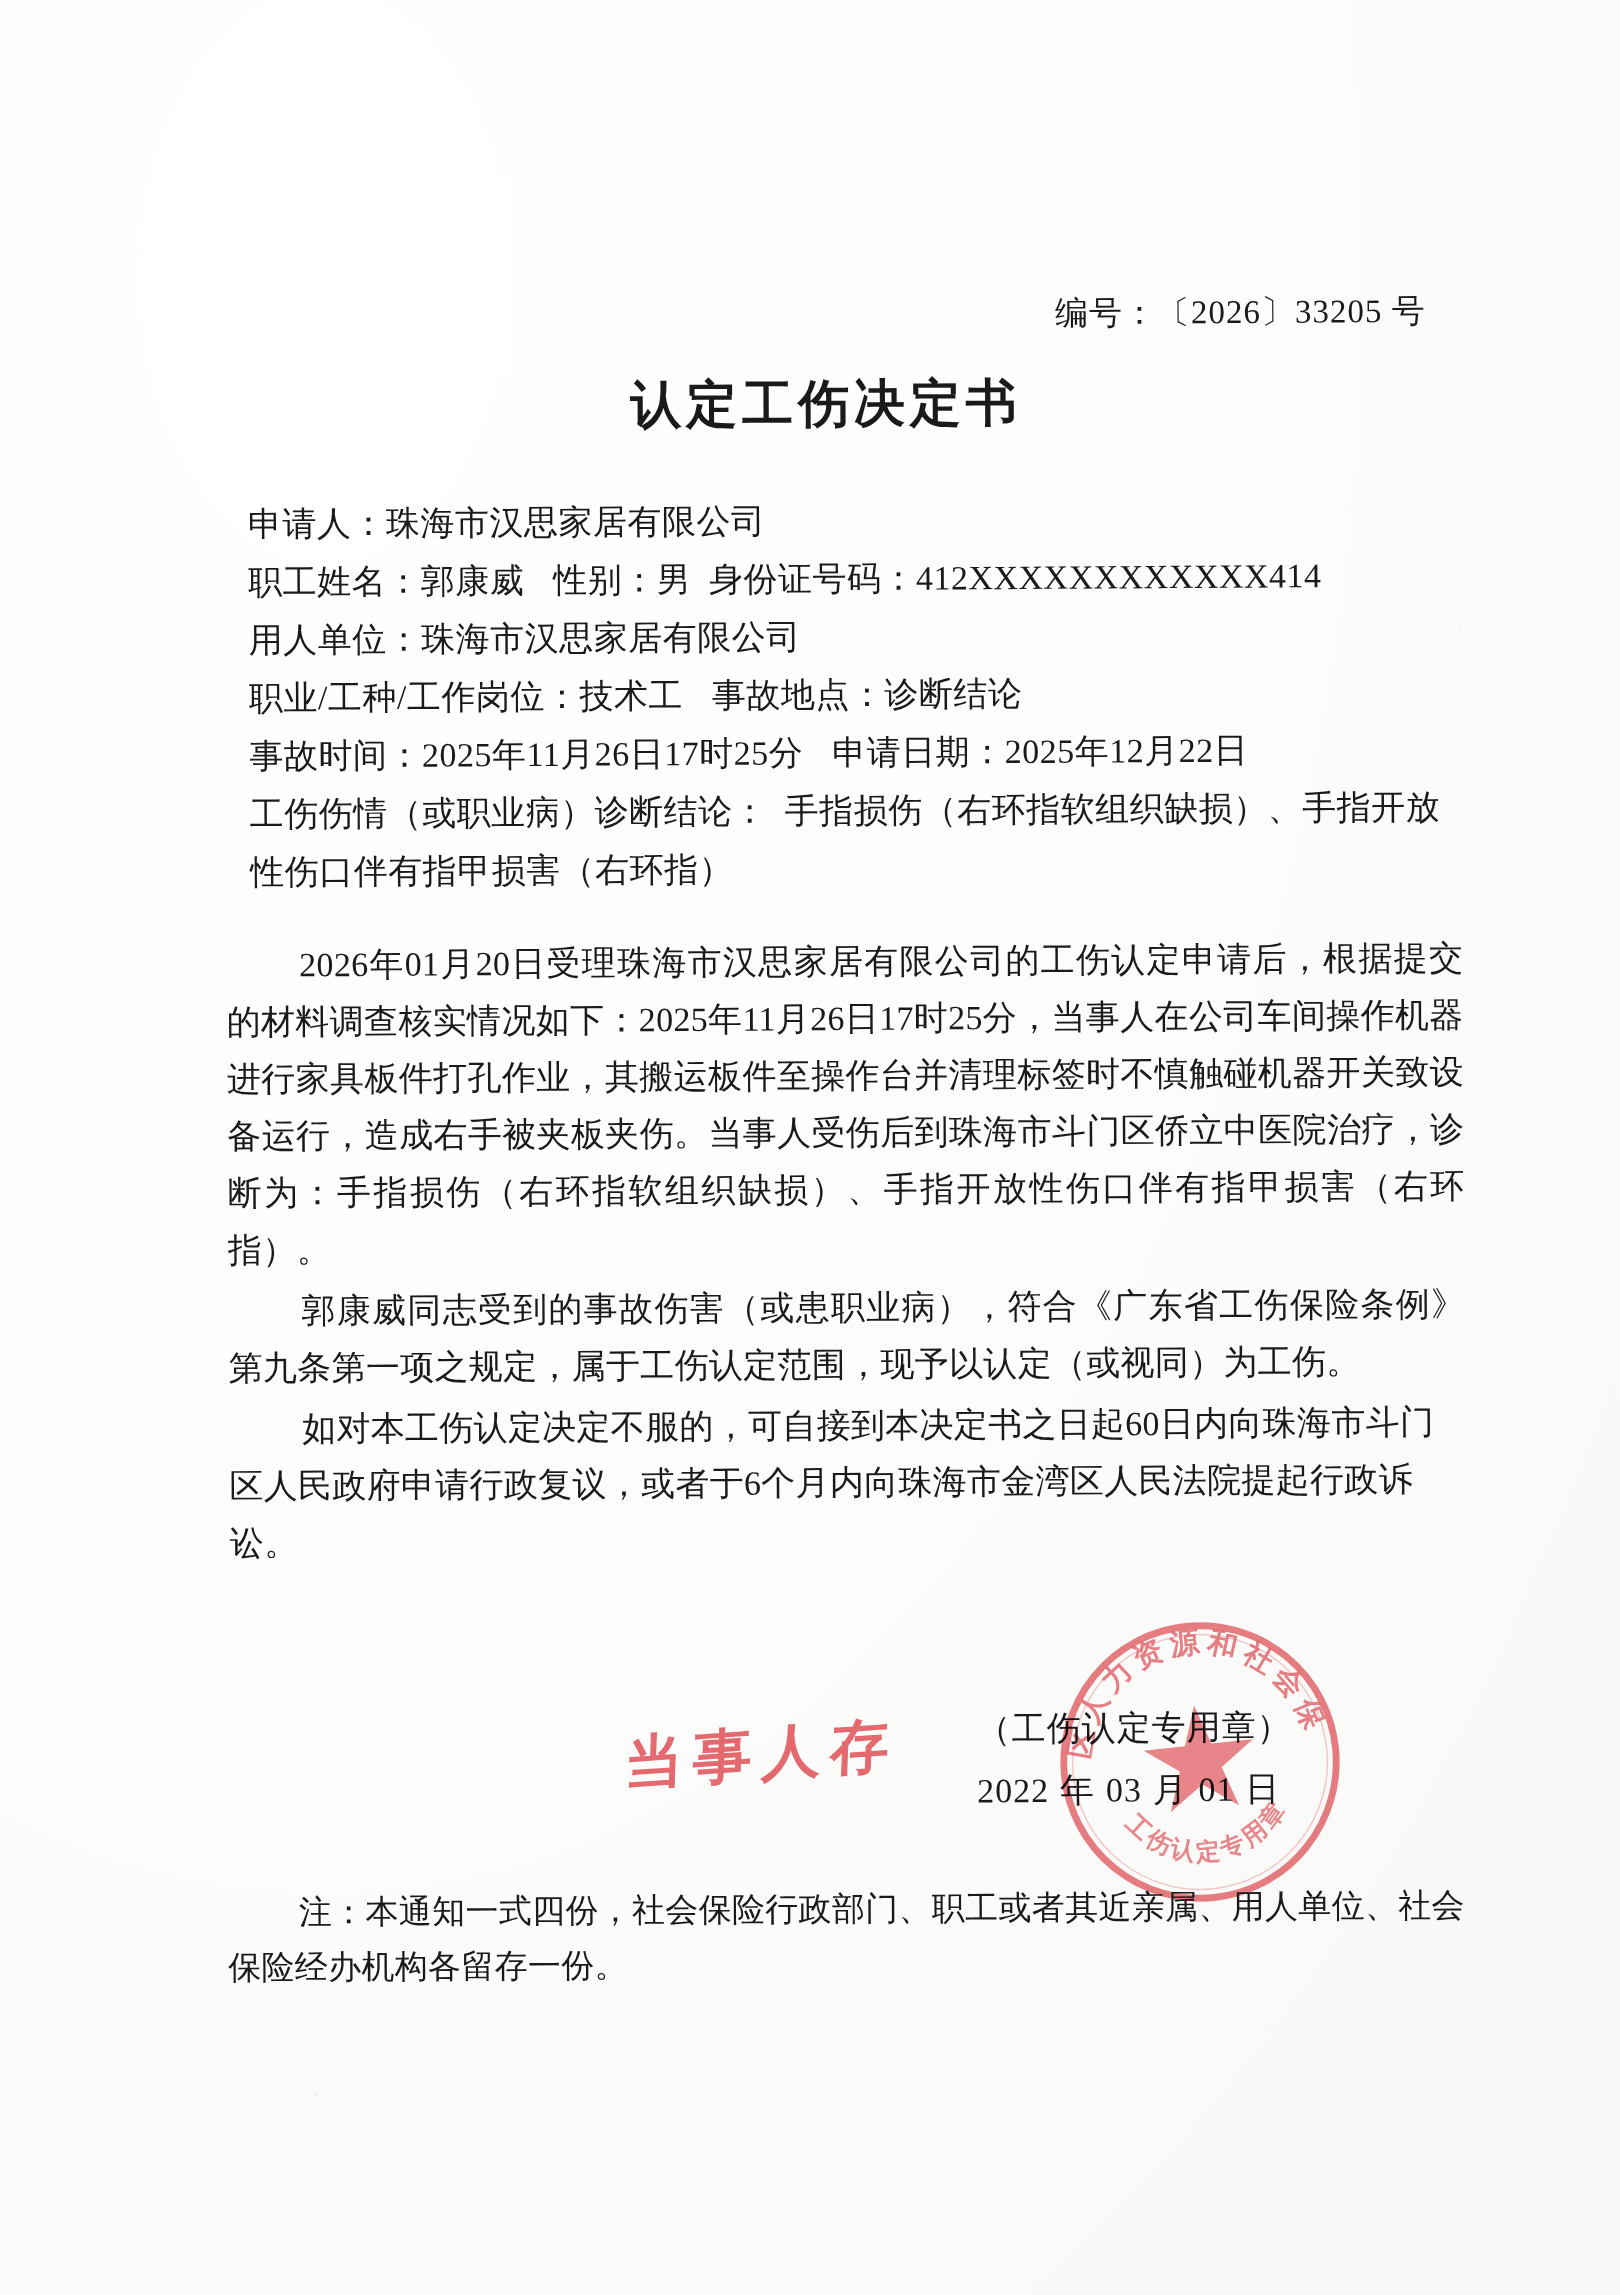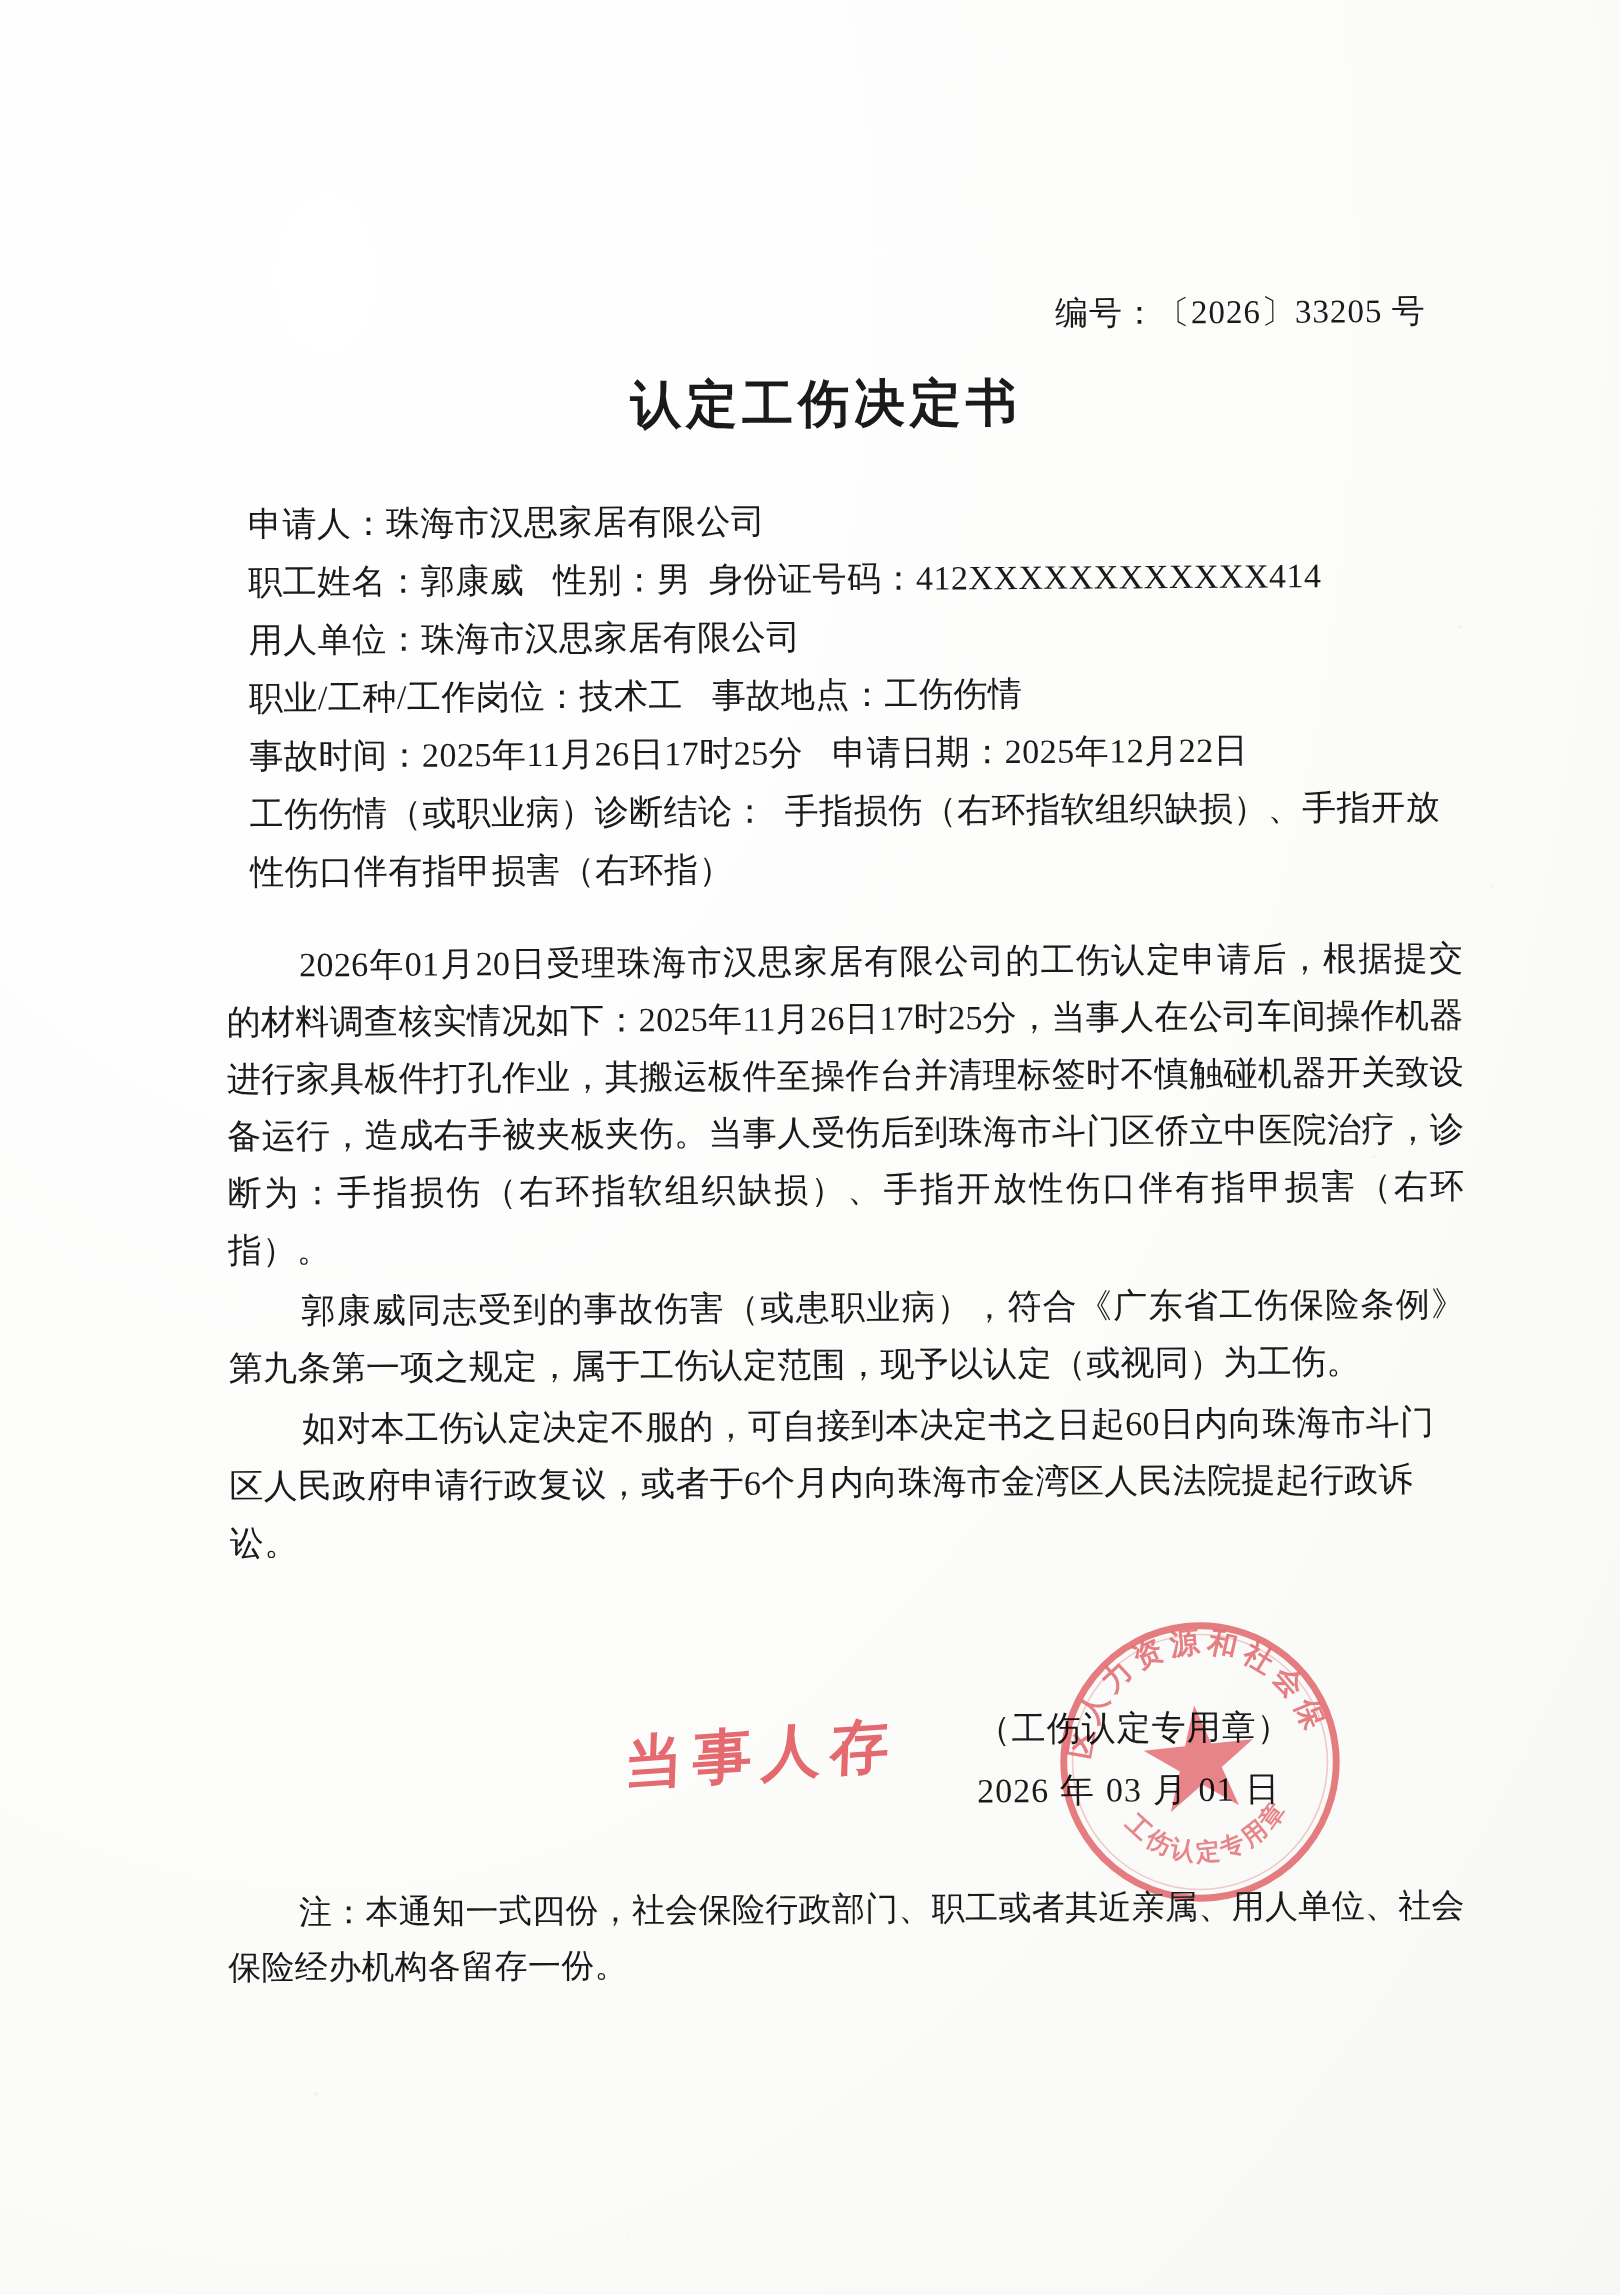--- a/index.html
+++ b/index.html
@@ -201,21 +201,21 @@
 
       <div class="fline">
         <span>职工姓名：</span><span>郭康威</span><span class="gap-m"></span><span>性别：</span><span>男</span><span class="gap-s"></span><span>身份证号码：</span><span>412XXXXXXXXXXXX414</span>
       </div>
 
       <div class="fline">
         <span>用人单位：</span><span>珠海市汉思家居有限公司</span>
       </div>
 
       <div class="fline">
-        <span>职业/工种/工作岗位：</span><span>技术工</span><span class="gap-m"></span><span>事故地点：</span><span>工伤伤情</span>
+        <span>职业/工种/工作岗位：</span><span>技术工</span><span class="gap-m"></span><span>事故地点：</span><span>诊断结论</span>
       </div>
 
       <div class="fline">
         <span>事故时间：</span><span>2025年11月26日17时25分</span><span class="gap-m"></span><span>申请日期：</span><span>2025年12月22日</span>
       </div>
 
       <div class="fline wrap">
         <span>工伤伤情（或职业病）诊断结论：</span><span class="gap-s"></span><span>手指损伤（右环指软组织缺损）、手指开放性伤口伴有指甲损害（右环指）</span>
       </div>
 
@@ -225,21 +225,21 @@
       <p class="para">2026年01月20日受理珠海市汉思家居有限公司的工伤认定申请后，根据提交的材料调查核实情况如下：2025年11月26日17时25分，当事人在公司车间操作机器进行家具板件打孔作业，其搬运板件至操作台并清理标签时不慎触碰机器开关致设备运行，造成右手被夹板夹伤。当事人受伤后到珠海市斗门区侨立中医院治疗，诊断为：手指损伤（右环指软组织缺损）、手指开放性伤口伴有指甲损害（右环指）。</p>
       <p class="para">郭康威同志受到的事故伤害（或患职业病），符合《广东省工伤保险条例》第九条第一项之规定，属于工伤认定范围，现予以认定（或视同）为工伤。</p>
       <p class="para last">如对本工伤认定决定不服的，可自接到本决定书之日起60日内向珠海市斗门区人民政府申请行政复议，或者于6个月内向珠海市金湾区人民法院提起行政诉讼。</p>
     </div>
 
     <div class="copymark">当事人存</div>
 
     <div class="sigzone">
       <div class="sig-seal-label">（工伤认定专用章）</div>
       <div class="sig-date">
-        <span>2026</span><span class="sp"></span><span>年</span><span class="sp"></span><span>03</span><span class="sp"></span><span>月</span><span class="sp"></span><span>01</span><span class="sp"></span><span>日</span>
+        <span>2022</span><span class="sp"></span><span>年</span><span class="sp"></span><span>03</span><span class="sp"></span><span>月</span><span class="sp"></span><span>01</span><span class="sp"></span><span>日</span>
       </div>
     </div>
 
     <div class="stamp">
       <svg viewBox="0 0 300 300" xmlns="http://www.w3.org/2000/svg" aria-hidden="true">
         <defs>
           <path id="ringpath" d="M 150,150 m -112,0 a 112,112 0 1,1 224,0" fill="none"></path>
           <path id="ringpath2" d="M 150,150 m -100,0 a 100,100 0 1,0 200,0" fill="none"></path>
         </defs>
         <circle cx="150" cy="150" r="139" fill="none" stroke="#e0474f" stroke-width="7" opacity=".88"></circle>

